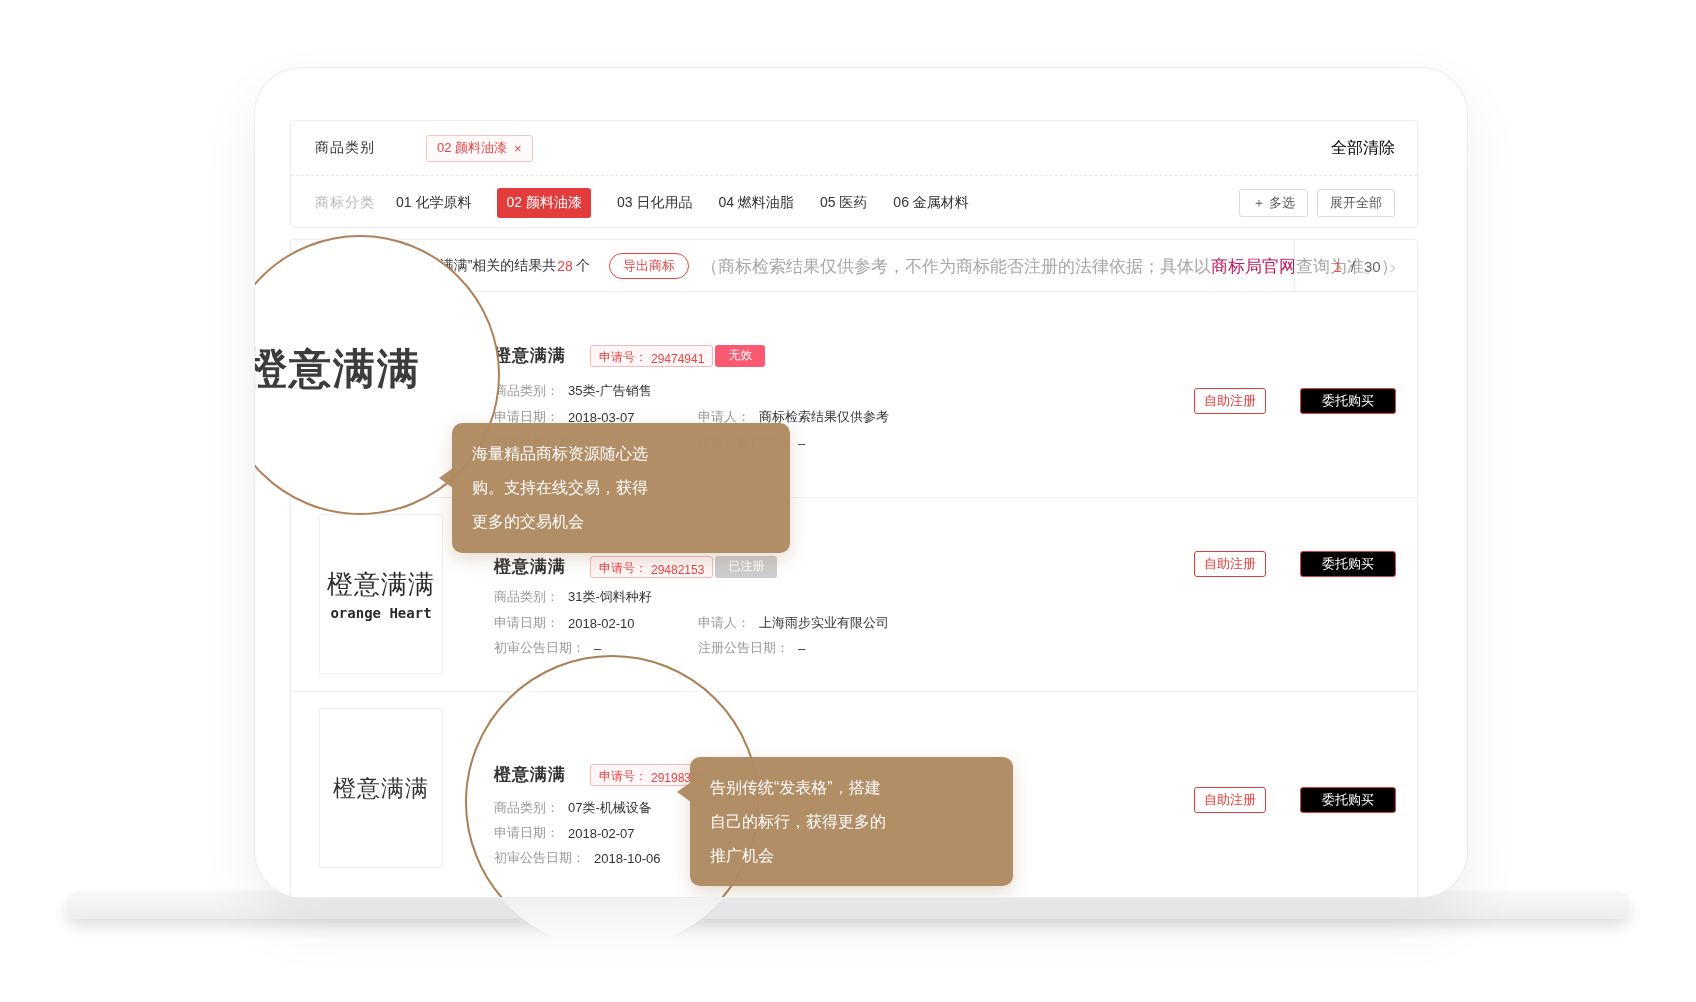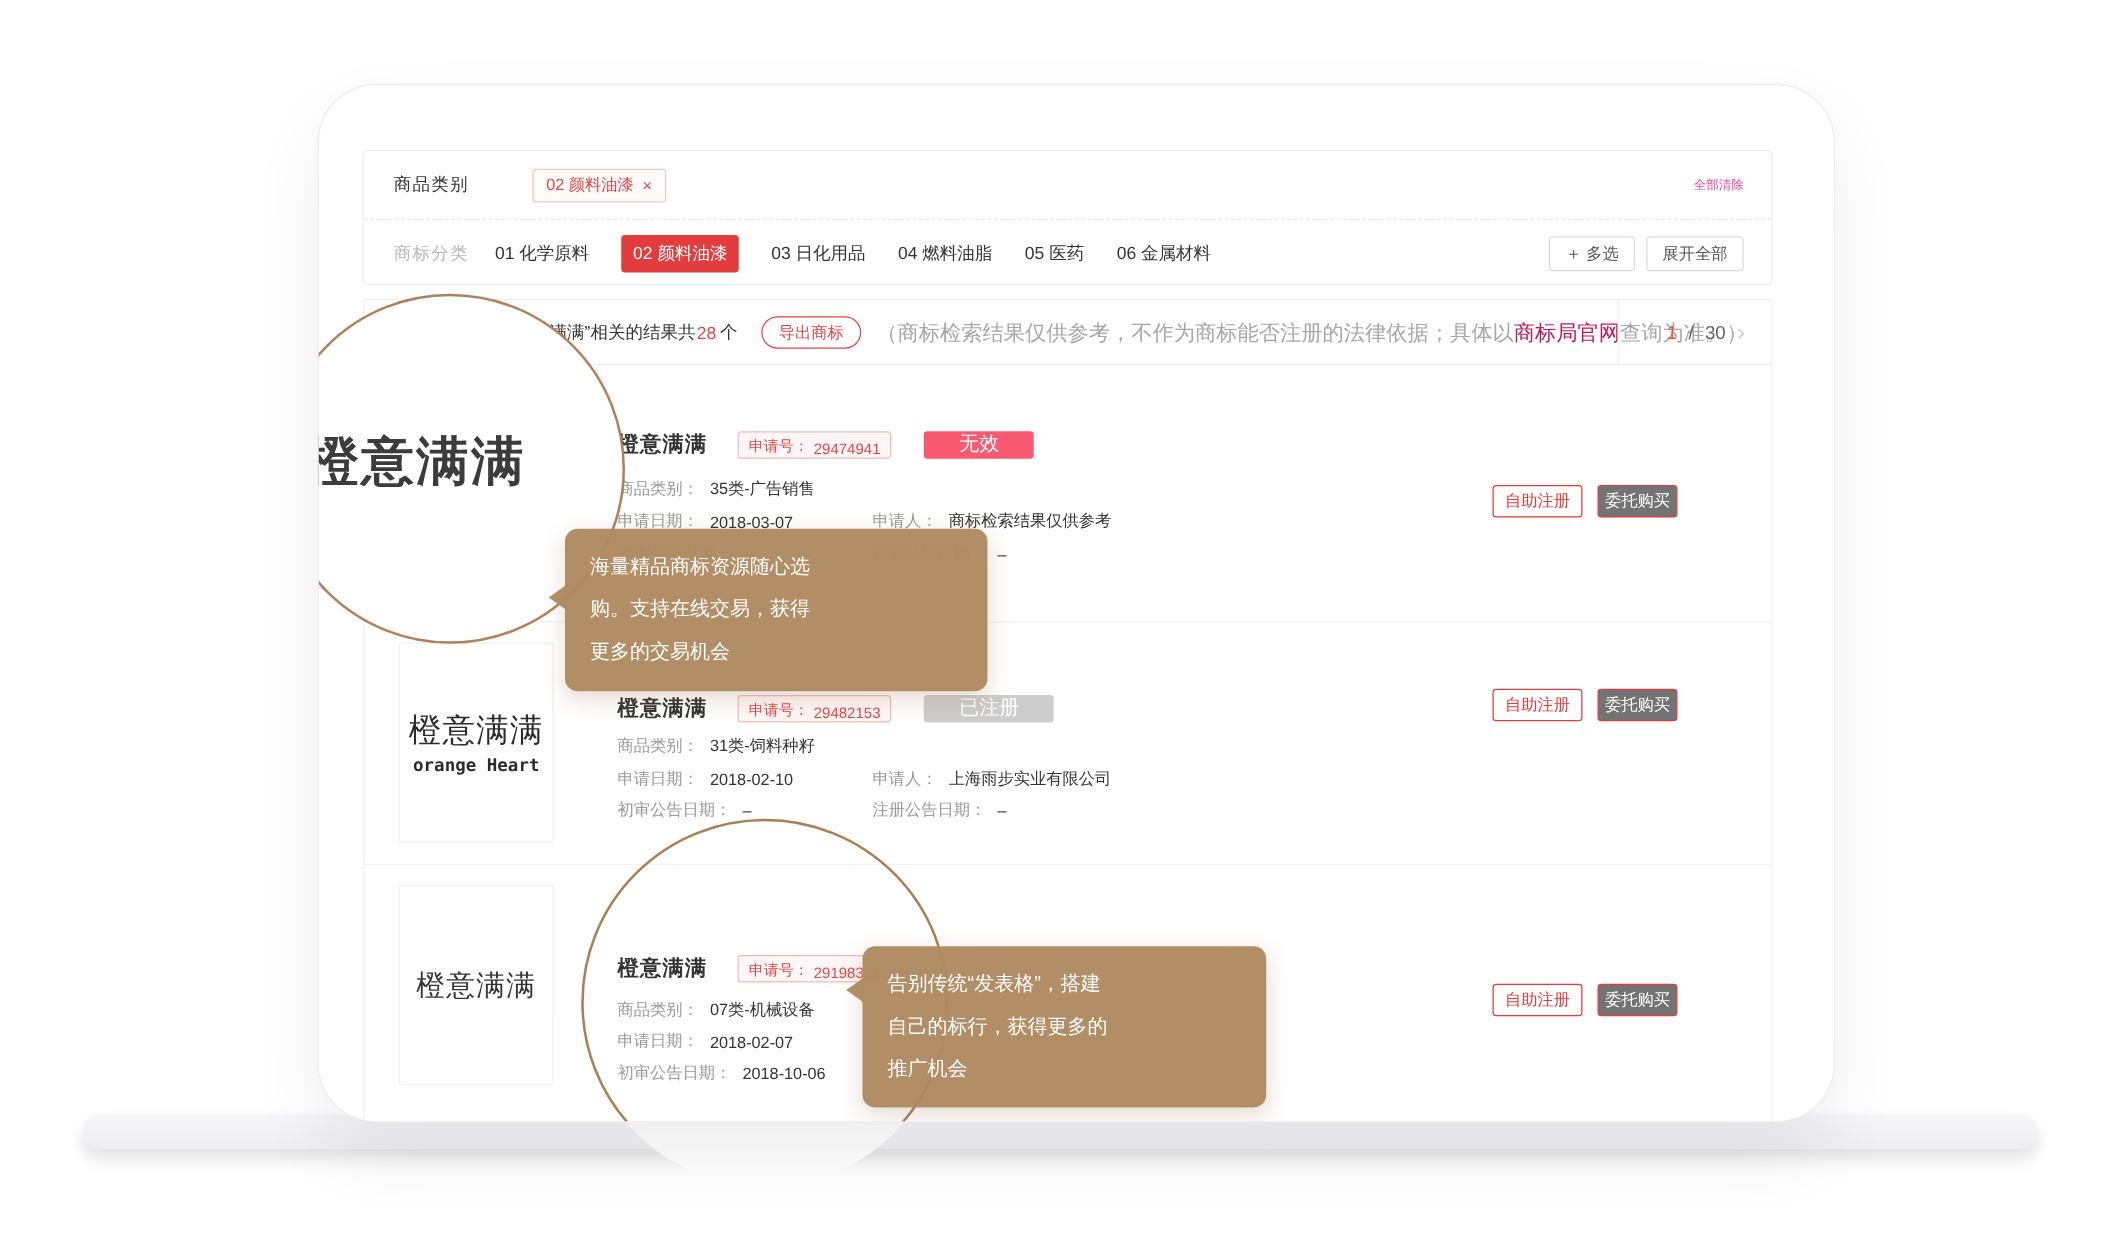--- a/index.html
+++ b/index.html
@@ -28,21 +28,21 @@
   .filter-box { left:35px; top:52px; width:1128px; height:108px; }
   .frow { position:absolute; left:0; width:100%; height:54px; display:flex; align-items:center; padding:0 22px 0 24px; }
   .frow1 { top:0; }
   .frow2 { top:54px; border-top:1px dashed #e7e7e7;justify-content:flex-end; }
   .flabel { font-size:14px; color:#333; letter-spacing:1px; }
   .flabel.dim { color:#b8b8b8; }
   .sel-tag { margin-left:51px; height:27px; display:inline-flex; align-items:center; gap:7px;
     padding:0 10px; border:1px solid #f2c6c6; background:#fffbfb; border-radius:3px;
     color:#e64545; font-size:13px; cursor:pointer; }
   .sel-tag .x { font-size:13px; }
-  .clear-all { margin-left:auto; color:#ec4899; font-size:10px; cursor:pointer; }
+  .clear-all { margin-left:auto; color:#000000; font-size:16px; cursor:pointer; }
   .cats { display:flex; align-items:center; gap:26px; margin-left:21px; }
   .cat { font-size:14px; color:#333; cursor:pointer; white-space:nowrap; }
   .cat.active { background:#e23c3c; color:#fff; padding:6px 9px; border-radius:3px; }
   .fbtns { margin-left:auto; display:flex; gap:9px; }
   .fbtn { height:28px; padding:0 12px; display:inline-flex; align-items:center;
     border:1px solid #dcdcdc; border-radius:3px; background:#fff; color:#555; font-size:13px; cursor:pointer; }
 
   
   .results-box { left:35px; top:171px; width:1128px; height:658px; border-bottom:none; border-radius:4px 4px 0 0; }
   .rheader { position:absolute; top:0; left:0; width:100%; height:52px; border-bottom:1px solid #ededed; }
@@ -69,34 +69,34 @@
     border-radius:2px; display:flex; flex-direction:column; align-items:center; justify-content:center; }
   .logo-cn-serif { font-family:"DejaVu Serif","Liberation Serif",serif; font-size:26px; color:#2b2b2b; letter-spacing:1px; }
   .logo-en { font-family:"DejaVu Sans Mono","Liberation Mono",monospace; font-weight:bold; font-size:14px; color:#2b2b2b; margin-top:3px; }
   .logo-cn-plain { font-size:23px; color:#333; letter-spacing:1px; }
 
   .title-line { position:absolute; left:203px; display:flex; align-items:center; }
   .tm-name { font-size:17px; font-weight:bold; color:#333; letter-spacing:1px; }
   .apply-badge { margin-left:24px; height:22px; display:inline-flex; align-items:flex-end; gap:4px;
     padding:0 8px; border:1px solid #f3b9b9; background:#fff7f7; border-radius:3px;
     font-size:12px; color:#e64545; }
-  .status-badge { margin-left:26px; height:22px; display:inline-flex; align-items:center;
-    padding:0 28px; border-radius:3px; font-size:16px; color:#fff; }
+  .status-badge { margin-left:2px; height:22px; display:inline-flex; align-items:center;
+    padding:0 13px; border-radius:3px; font-size:12px; color:#fff; }
   .status-invalid { background:#f95a71; }
   .status-registered { background:#cdcdcd; }
 
   .fline { position:absolute; height:18px; display:flex; align-items:center; font-size:13px; white-space:nowrap; }
   .fline .lab { color:#999; margin-right:9px; }
   .fline .val { color:#333; }
   .col1 { left:203px; } .col2 { left:407px; }
 
   .row-btn { position:absolute; height:26px; display:inline-flex; align-items:center; justify-content:center;
     border-radius:3px; font-size:13px; cursor:pointer; }
   .btn-register { left:903px; width:72px; background:#fff; border:1px solid #e23c3c; color:#e23c3c; }
-  .btn-buy { left:987px; width:64px; background:#737373; border:1px solid #e23c3c; color:#fff; }
+  .btn-buy { left:1009px; width:96px; background:#000000; border:1px solid #e23c3c; color:#fff; }
 
   
   .circle1 { position:absolute; left:-35px; top:167px; width:280px; height:280px; border-radius:50%;
     background:#fff; border:2px solid #b0815a; z-index:20;
     display:flex; align-items:center; justify-content:center; }
   .circle1 .big-tm { font-size:42px; font-weight:bold; color:#3c3c3c; letter-spacing:2px;
     transform:translate(-27px,-6px); white-space:nowrap; }
   .circle2-ring { position:absolute; left:210px; top:587px; width:294px; height:294px; border-radius:50%;
     border:2px solid #a97f53; z-index:20;
     background:radial-gradient(circle, rgba(255,255,255,0) 58%, rgba(255,255,255,.55) 82%, rgba(255,255,255,0) 100%); }

